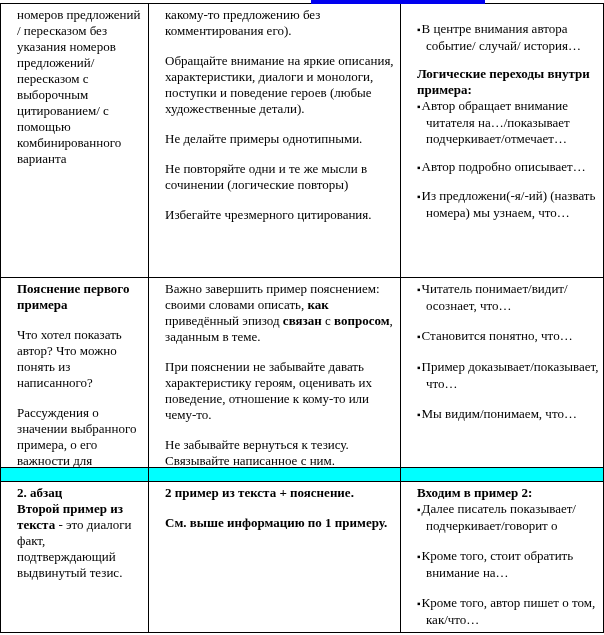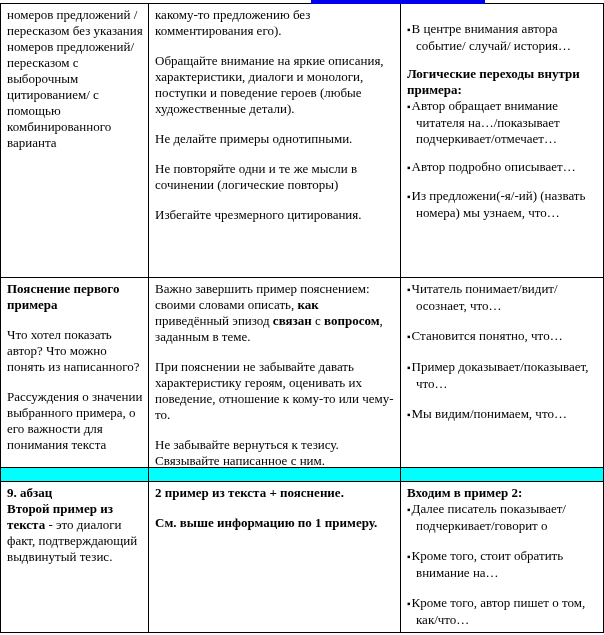--- a/index.html
+++ b/index.html
@@ -24,21 +24,21 @@
     grid-template-columns:148px 252px auto;
     border-bottom:1px solid #000;
   }
   .row:last-child{border-bottom:none;}
   .r1{height:273px;}
   .r2{height:189px;}
   .rhl{height:13px;}
   .r3{height:150px;}
   .cell{
     box-sizing:border-box;
-    padding:3px 4px 0 6px;
+    padding:3px 4px 0 16px;
     overflow:hidden;
   }
   .c1,.c2{border-right:1px solid #000;}
   .hl{background:#00ffff;}
   p{margin:0 0 14px 0;}
   p.nom{margin-bottom:0;}
   .b{font-weight:bold;}
   .red{color:#ff0000;}
   .bullet{
     padding-left:9px;text-indent:-9px;margin-bottom:14px;
@@ -97,21 +97,21 @@
     </div>
 
     <div class="row rhl">
       <div class="cell c1 hl"></div>
       <div class="cell c2 hl"></div>
       <div class="cell c3 hl"></div>
     </div>
 
     <div class="row r3">
       <div class="cell c1">
-        <p class="b nom">9. абзац</p>
+        <p class="b nom">2. абзац</p>
         <p class="nom"><span class="b">Второй пример из текста</span><span> -  это диалоги факт, подтверждающий выдвинутый тезис.</span></p>
       </div>
       <div class="cell c2">
         <p class="b">2 пример из текста + пояснение.</p>
         <p class="b">См. выше информацию по 1 примеру.</p>
       </div>
       <div class="cell c3">
         <p class="heading gap">Входим в пример 2:</p>
         <div class="bullet"><span class="bm">▪</span><span>Далее писатель показывает/ подчеркивает/говорит о</span></div>
         <div class="bullet"><span class="bm">▪</span><span>Кроме того, стоит обратить внимание на…</span></div>

